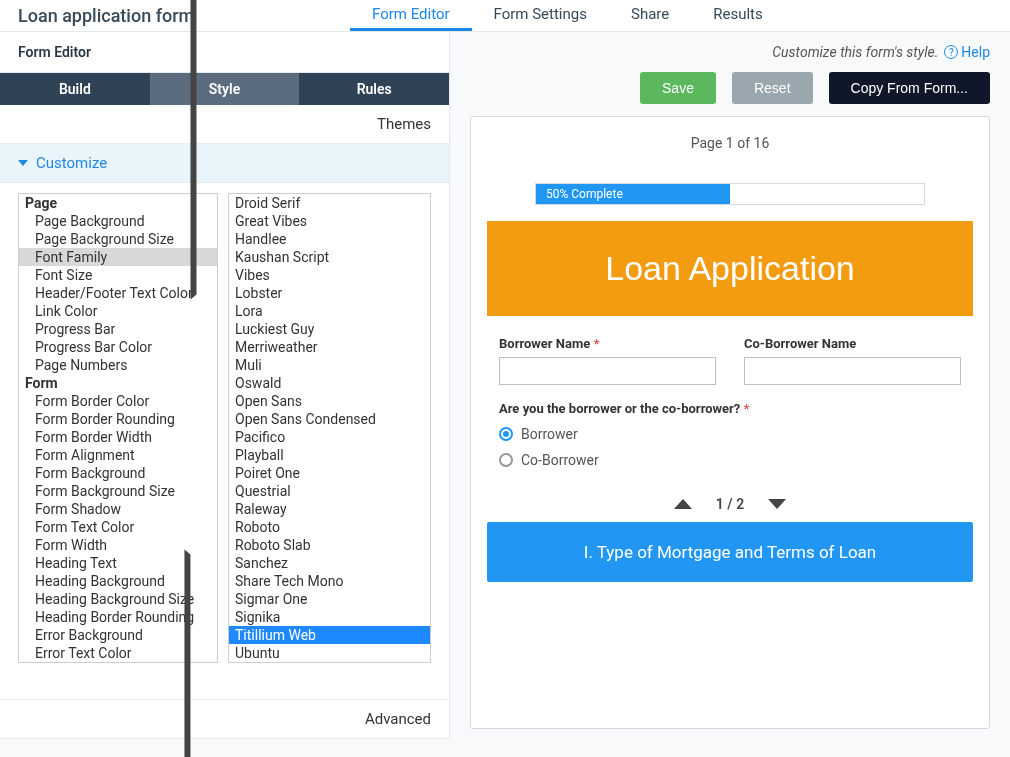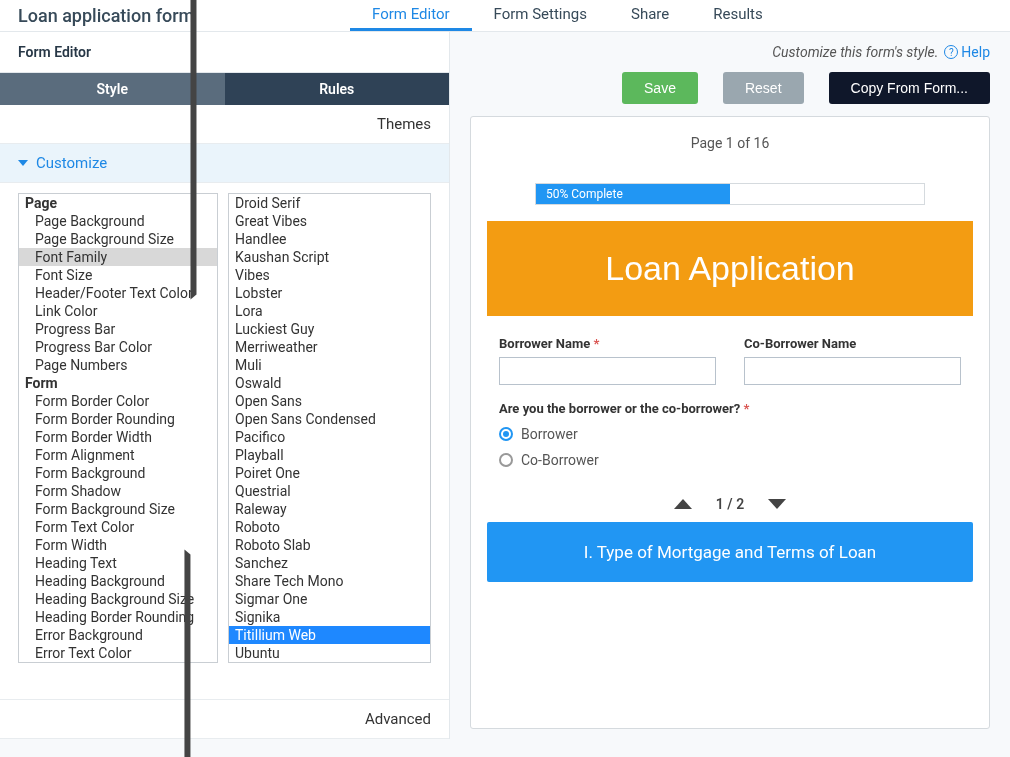--- a/index.html
+++ b/index.html
@@ -36,21 +36,21 @@
   .lb-item { padding:0 6px 0 16px; cursor:pointer; white-space:nowrap; }
   .lb-item.sel { background:#d8d8d8; }
   .lb-flat { padding:0 6px; cursor:pointer; }
   .lb-flat.sel { background:#1e88ff; color:#fff; }
 
   
   .rhead { display:flex; justify-content:flex-end; align-items:center; padding:12px 20px; gap:6px;}
   .rhead .hint { font-style:italic; color:#555; }
   .helplink { color:#1e88e5; text-decoration:none; display:flex; align-items:center; gap:3px; }
   .qmark { display:inline-flex; width:14px; height:14px; border:1.5px solid #1e88e5; border-radius:50%; font-size:10px; align-items:center; justify-content:center; color:#1e88e5;}
-  .btnrow { display:flex; gap:25px; justify-content:flex-end; padding:0 20px 12px; }
+  .btnrow { display:flex; gap:16px; justify-content:flex-end; padding:0 20px 12px; }
   .btn { border:none; border-radius:3px; padding:8px 22px; color:#fff; font-size:14px; cursor:pointer; }
   .btn.save { background:#5cb85c; }
   .btn.reset { background:#9aa7af; }
   .btn.copy { background:#0f172a;text-align:right; }
 
   .preview-wrap { margin:0 20px 10px; background:#fff; border:1px solid #d5dade; border-radius:3px; padding:6px; position:relative; flex:1; overflow:hidden;}
   .preview-inner { height:100%; overflow-y:scroll; padding:6px 10px 0 10px;}
   .pagenum { text-align:center; color:#555; margin:6px 0 32px;}
   .progress { width:390px; margin:0 auto 16px; height:22px; background:#fff; border:1px solid #d5dade; position:relative;}
   .progress-bar { position:absolute; left:0; top:0; bottom:0; width:50%; background:#2196f3; color:#fff; font-size:12px; display:flex; align-items:center; padding-left:10px;}
@@ -84,20 +84,21 @@
     <div class="tab">Share</div>
     <div class="tab">Results</div>
   </div>
 </div>
 
 <div class="split">
 
   <div class="left">
     <div class="panel-title">Form Editor</div>
     <div class="subnav">
+      <div class="stab">Build</div>
       <div class="stab active">Style</div>
       <div class="stab">Rules</div>
     </div>
 
     <div class="acc-item">
       <span class="caret right"></span>
       <span>Themes</span>
     </div>
     <div class="acc-item expanded">
       <span class="caret open"></span>
@@ -115,22 +116,22 @@
             <div class="lb-item">Link Color</div>
             <div class="lb-item">Progress Bar</div>
             <div class="lb-item">Progress Bar Color</div>
             <div class="lb-item">Page Numbers</div>
             <div class="lb-group">Form</div>
             <div class="lb-item">Form Border Color</div>
             <div class="lb-item">Form Border Rounding</div>
             <div class="lb-item">Form Border Width</div>
             <div class="lb-item">Form Alignment</div>
             <div class="lb-item">Form Background</div>
+            <div class="lb-item">Form Background Size</div>
             <div class="lb-item">Form Shadow</div>
-            <div class="lb-item">Form Background Size</div>
             <div class="lb-item">Form Text Color</div>
             <div class="lb-item">Form Width</div>
             <div class="lb-item">Heading Text</div>
             <div class="lb-item">Heading Background</div>
             <div class="lb-item">Heading Background Size</div>
             <div class="lb-item">Heading Border Rounding</div>
             <div class="lb-item">Error Background</div>
             <div class="lb-item">Error Text Color</div>
           </div>
       <div class="listbox right-list" id="font-list">

